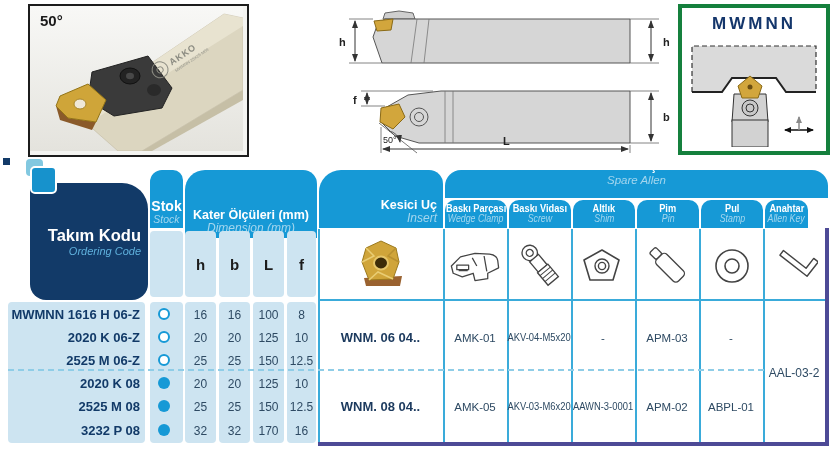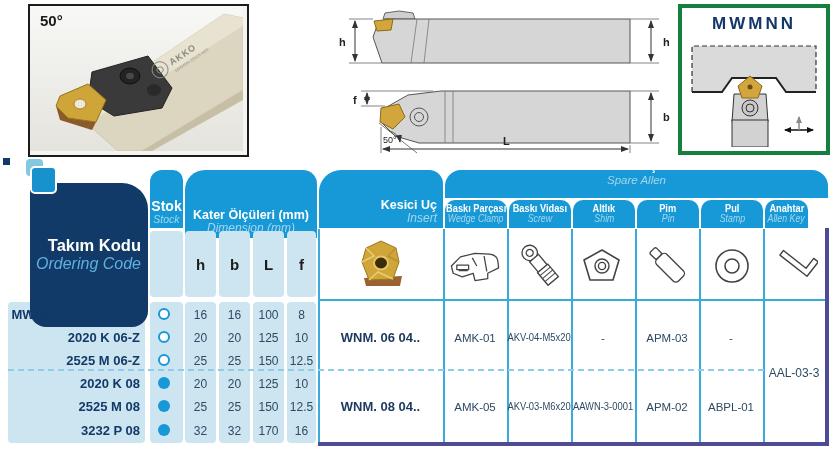--- a/index.html
+++ b/index.html
@@ -17,25 +17,25 @@
                  color:#14366b;letter-spacing:3px;}
 
   
   .tab{position:absolute;background:#1699d6;display:flex;flex-direction:column;align-items:center;
        justify-content:flex-end;padding-bottom:3px;box-sizing:border-box;line-height:1.08;}
   .tab .tr{font-weight:bold;color:#fff;white-space:nowrap;}
   .tab .en{font-style:italic;color:#a3d6ee;white-space:nowrap;}
   .cond .tr{font-size:10.5px;transform:scaleX(.88);}
   .cond .en{font-size:10px;transform:scaleX(.88);}
 
-  .navy-box{left:30px;top:183px;width:118px;height:144px;background:#123a68;
+  .navy-box{left:30px;top:183px;width:118px;height:117px;background:#123a68;
             border-radius:5px 26px 16px 16px;z-index:2;display:flex;flex-direction:column;
             justify-content:center;align-items:flex-end;padding-right:7px;box-sizing:border-box;line-height:1.15;}
   .navy-box .tr{color:#fff;font-weight:bold;font-size:16.5px;}
-  .navy-box .en{color:#5fb0dc;font-style:italic;font-size:16px;}
+  .navy-box .en{color:#5fb0dc;font-style:italic;font-size:11px;}
 
   .cell{position:absolute;background:#cde4f1;border-radius:4px;}
   .dimlab{display:flex;align-items:center;justify-content:center;font-size:15px;font-weight:bold;color:#1c1c1c;}
 
   .code{position:absolute;left:8px;width:132px;height:23px;display:flex;align-items:center;
         justify-content:flex-end;font-size:13px;font-weight:bold;color:#123a68;white-space:nowrap;z-index:3;}
   .num{position:absolute;height:23px;display:flex;align-items:center;justify-content:center;
        font-size:12px;color:#2e4a63;z-index:3;}
   .sv{position:absolute;height:23px;display:flex;align-items:center;justify-content:center;
       font-size:11.5px;color:#2e4a63;white-space:nowrap;z-index:3;}
@@ -343,17 +343,17 @@
   <div class="sv" style="left:635px;width:64px;top:326px;">APM-03</div>
   <div class="sv" style="left:699px;width:64px;top:326px;">-</div>
 
   <div class="sv wnm" style="left:318px;width:125px;top:395px;">WNM. 08 04..</div>
   <div class="sv" style="left:443px;width:64px;top:395px;">AMK-05</div>
   <div class="sv small" style="left:507px;width:64px;top:395px;">AKV-03-M6x20</div>
   <div class="sv small" style="left:571px;width:64px;top:395px;">AAWN-3-0001</div>
   <div class="sv" style="left:635px;width:64px;top:395px;">APM-02</div>
   <div class="sv" style="left:699px;width:64px;top:395px;">ABPL-01</div>
 
-  <div class="sv" style="left:763px;width:62px;top:361px;font-size:12px;">AAL-03-3</div>
+  <div class="sv" style="left:763px;width:62px;top:361px;font-size:12px;">AAL-03-2</div>
 
   <div class="dashline"></div>
 
 </div>
 
 </body></html>

